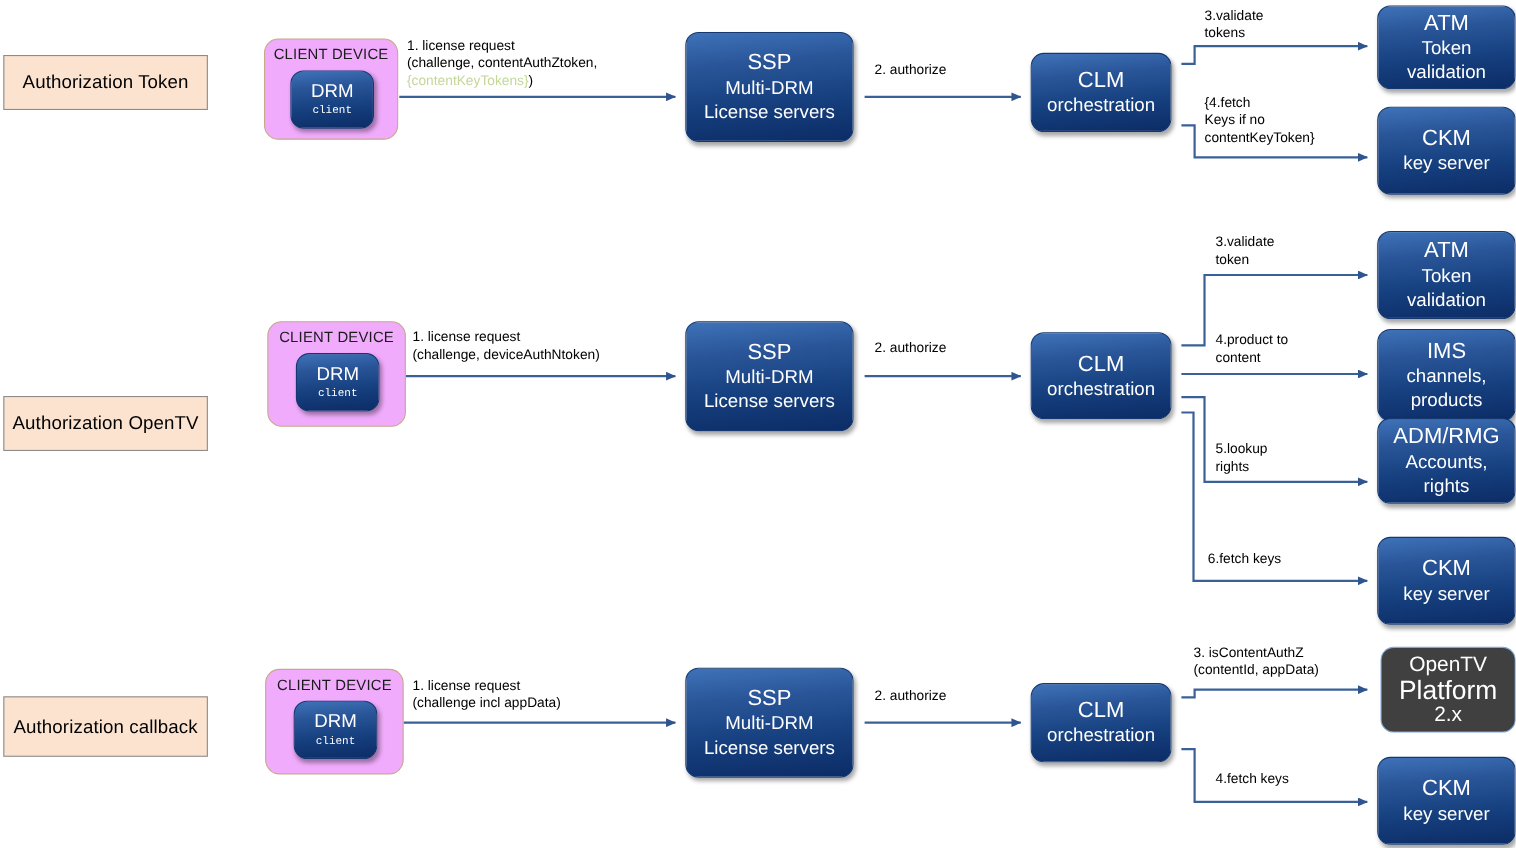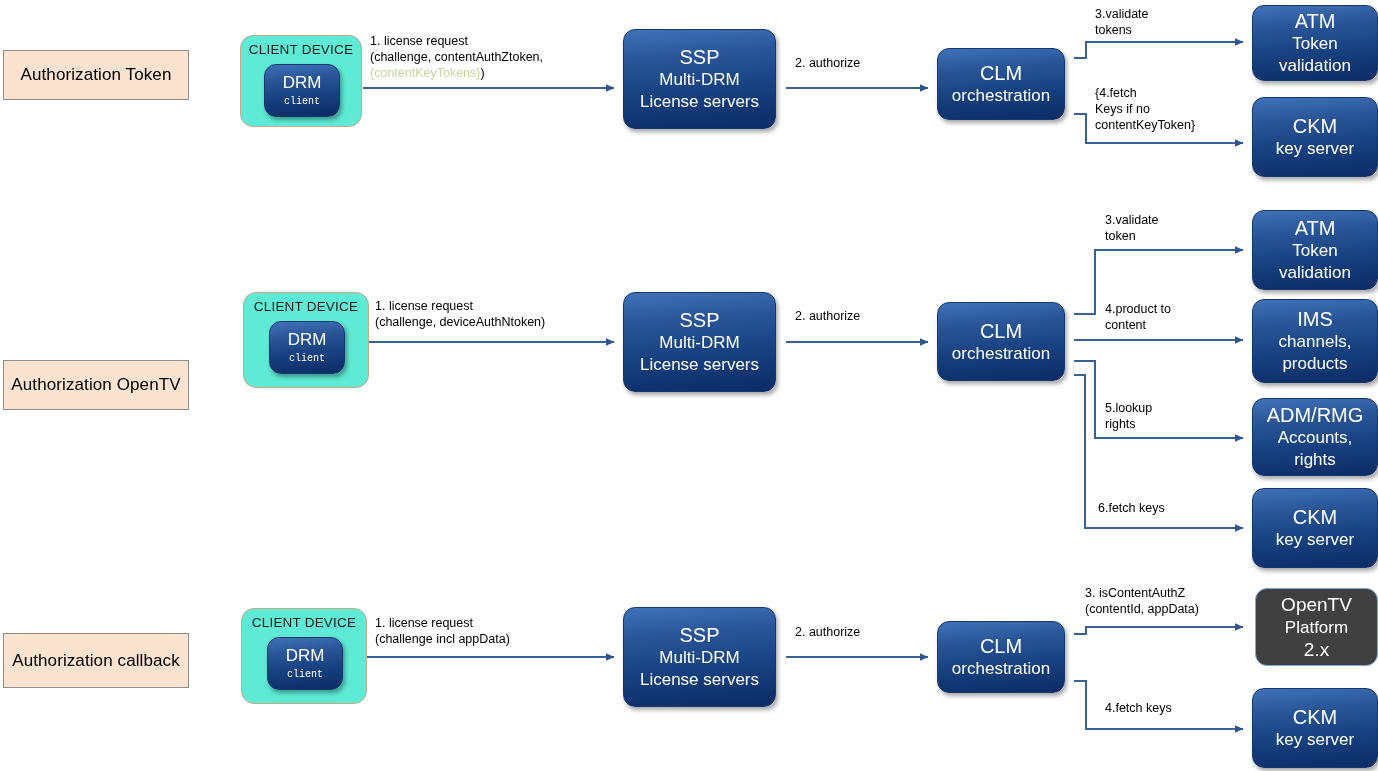--- a/index.html
+++ b/index.html
@@ -31,21 +31,21 @@
     text-align: center;
     font-size: 17px;
     line-height: 22px;
     letter-spacing: 0.1px;
   }
 
   
   .client-device {
     position: absolute;
     box-sizing: border-box;
-    background: #5eead4;
+    background: #f0abfc;
     border: 1.5px solid #c8a889;
     border-radius: 13px;
   }
   .client-device-title {
     position: absolute;
     top: 6px;
     left: 0;
     right: 0;
     text-align: center;
     font-size: 13.5px;
@@ -83,21 +83,21 @@
   .node.small .line2 { font-size: 10px; line-height: 17px; font-family: Liberation Mono, monospace; }
 
   
   .node.light {
     background: #404040;
     border: 1px solid #7fa8d8;
     box-shadow: none;
     color: #ffffff;
   }
   .node.light .line1 { font-size: 19px; }
-  .node.light .line2 { font-size: 17px; text-align: right; }
+  .node.light .line2 { font-size: 24px; text-align: right; }
   .node.light .line3 { font-size: 19px; }
 
   
   .connectors {
     position: absolute;
     top: 0; left: 0;
     width: 1378px;
     height: 771px;
     pointer-events: none;
   }
@@ -240,21 +240,21 @@
     <div class="line2">Token</div>
     <div class="line3">validation</div>
   </div>
 
   <div class="node" style="left:1252px; top:299px; width:126px; height:84px;">
     <div class="line1">IMS</div>
     <div class="line2">channels,</div>
     <div class="line3">products</div>
   </div>
 
-  <div class="node" style="left:1252px; top:398px; width:126px; height:78px;text-align:center;">
+  <div class="node" style="left:1252px; top:380px; width:126px; height:78px;text-align:center;">
     <div class="line1">ADM/RMG</div>
     <div class="line2">Accounts,</div>
     <div class="line3">rights</div>
   </div>
 
   <div class="node" style="left:1252px; top:488px; width:126px; height:80px;">
     <div class="line1">CKM</div>
     <div class="line2">key server</div>
   </div>
 

